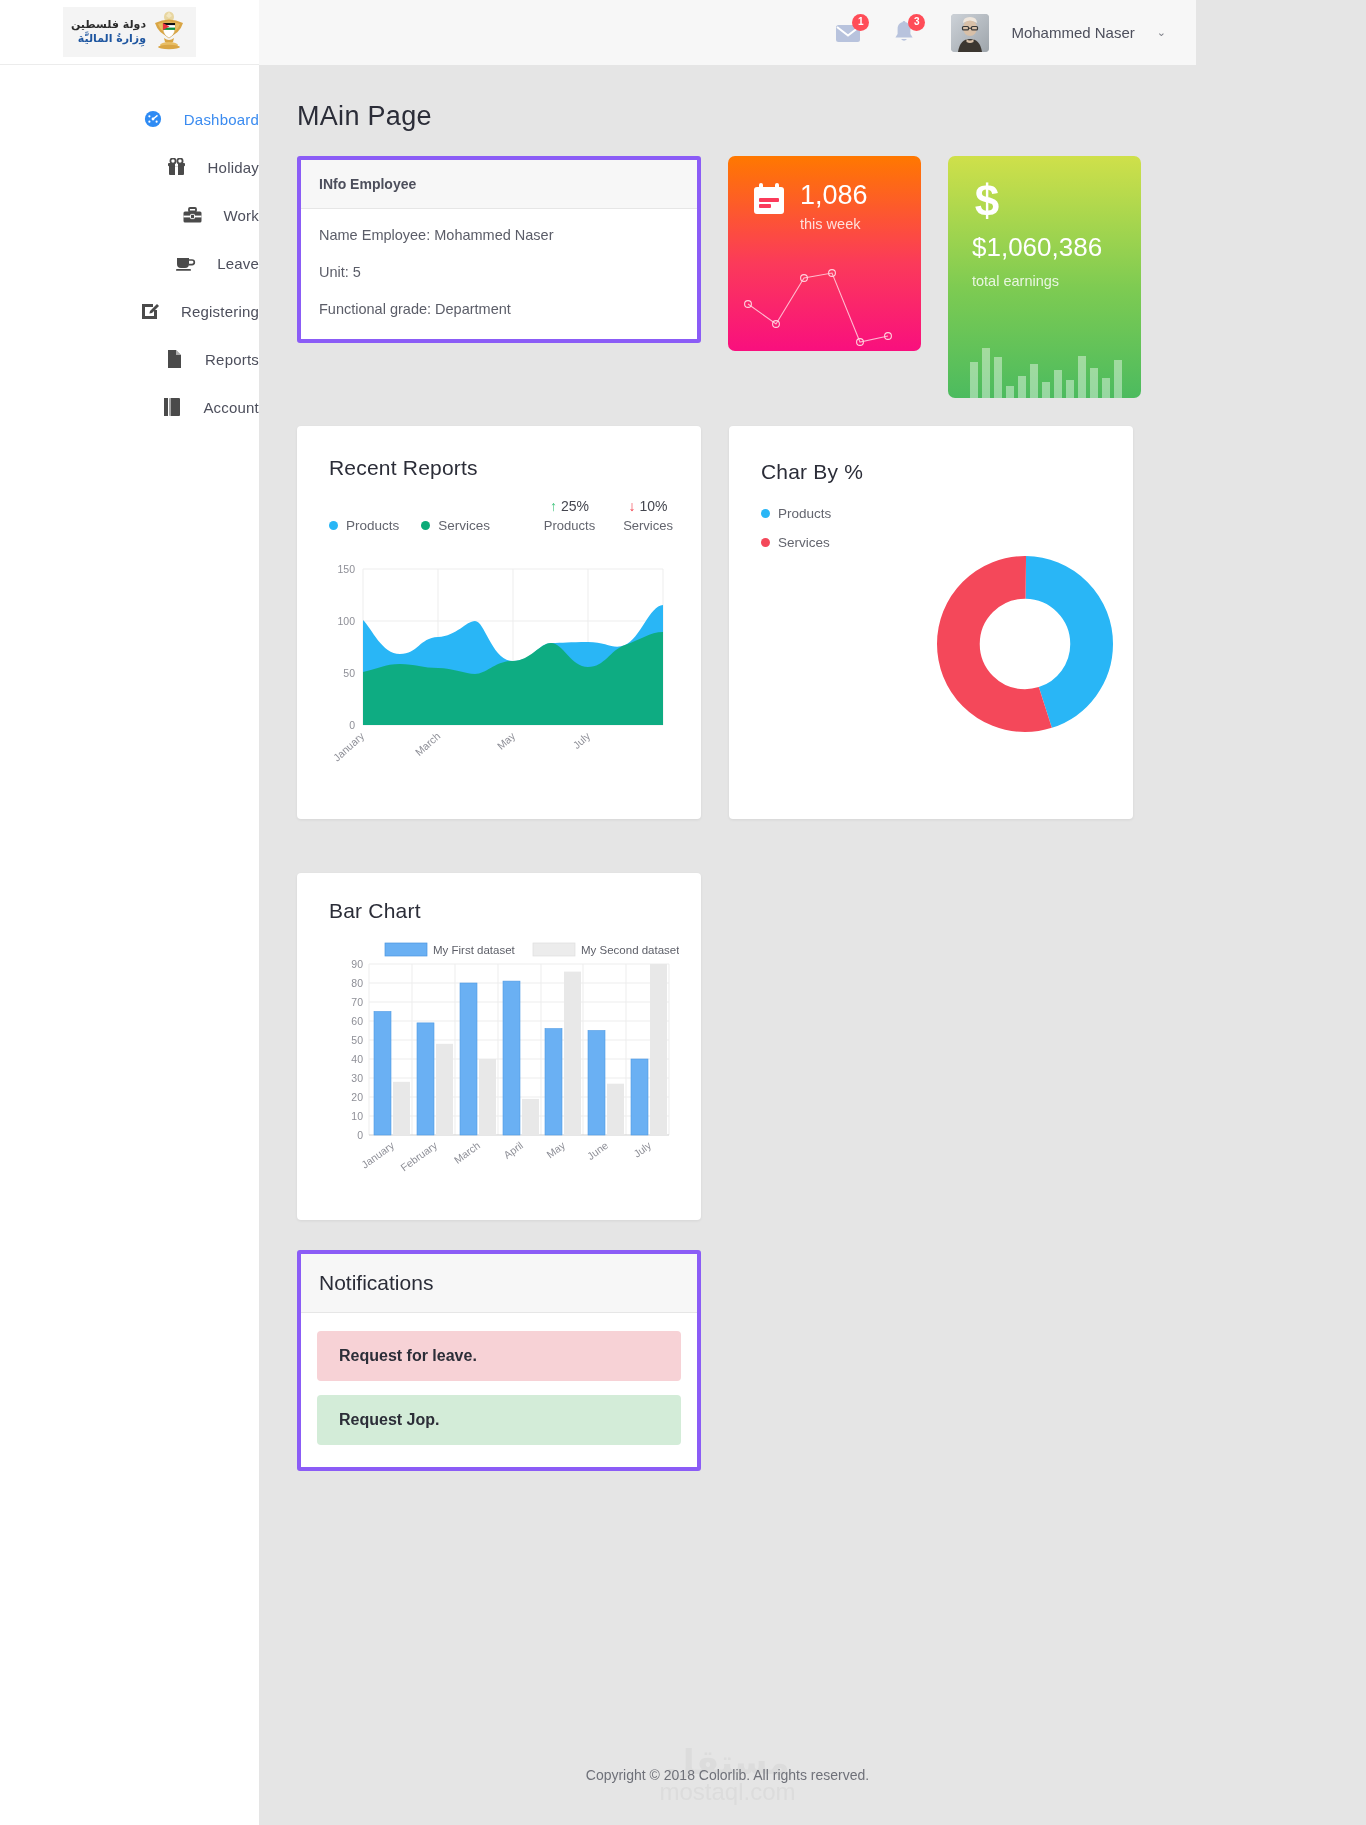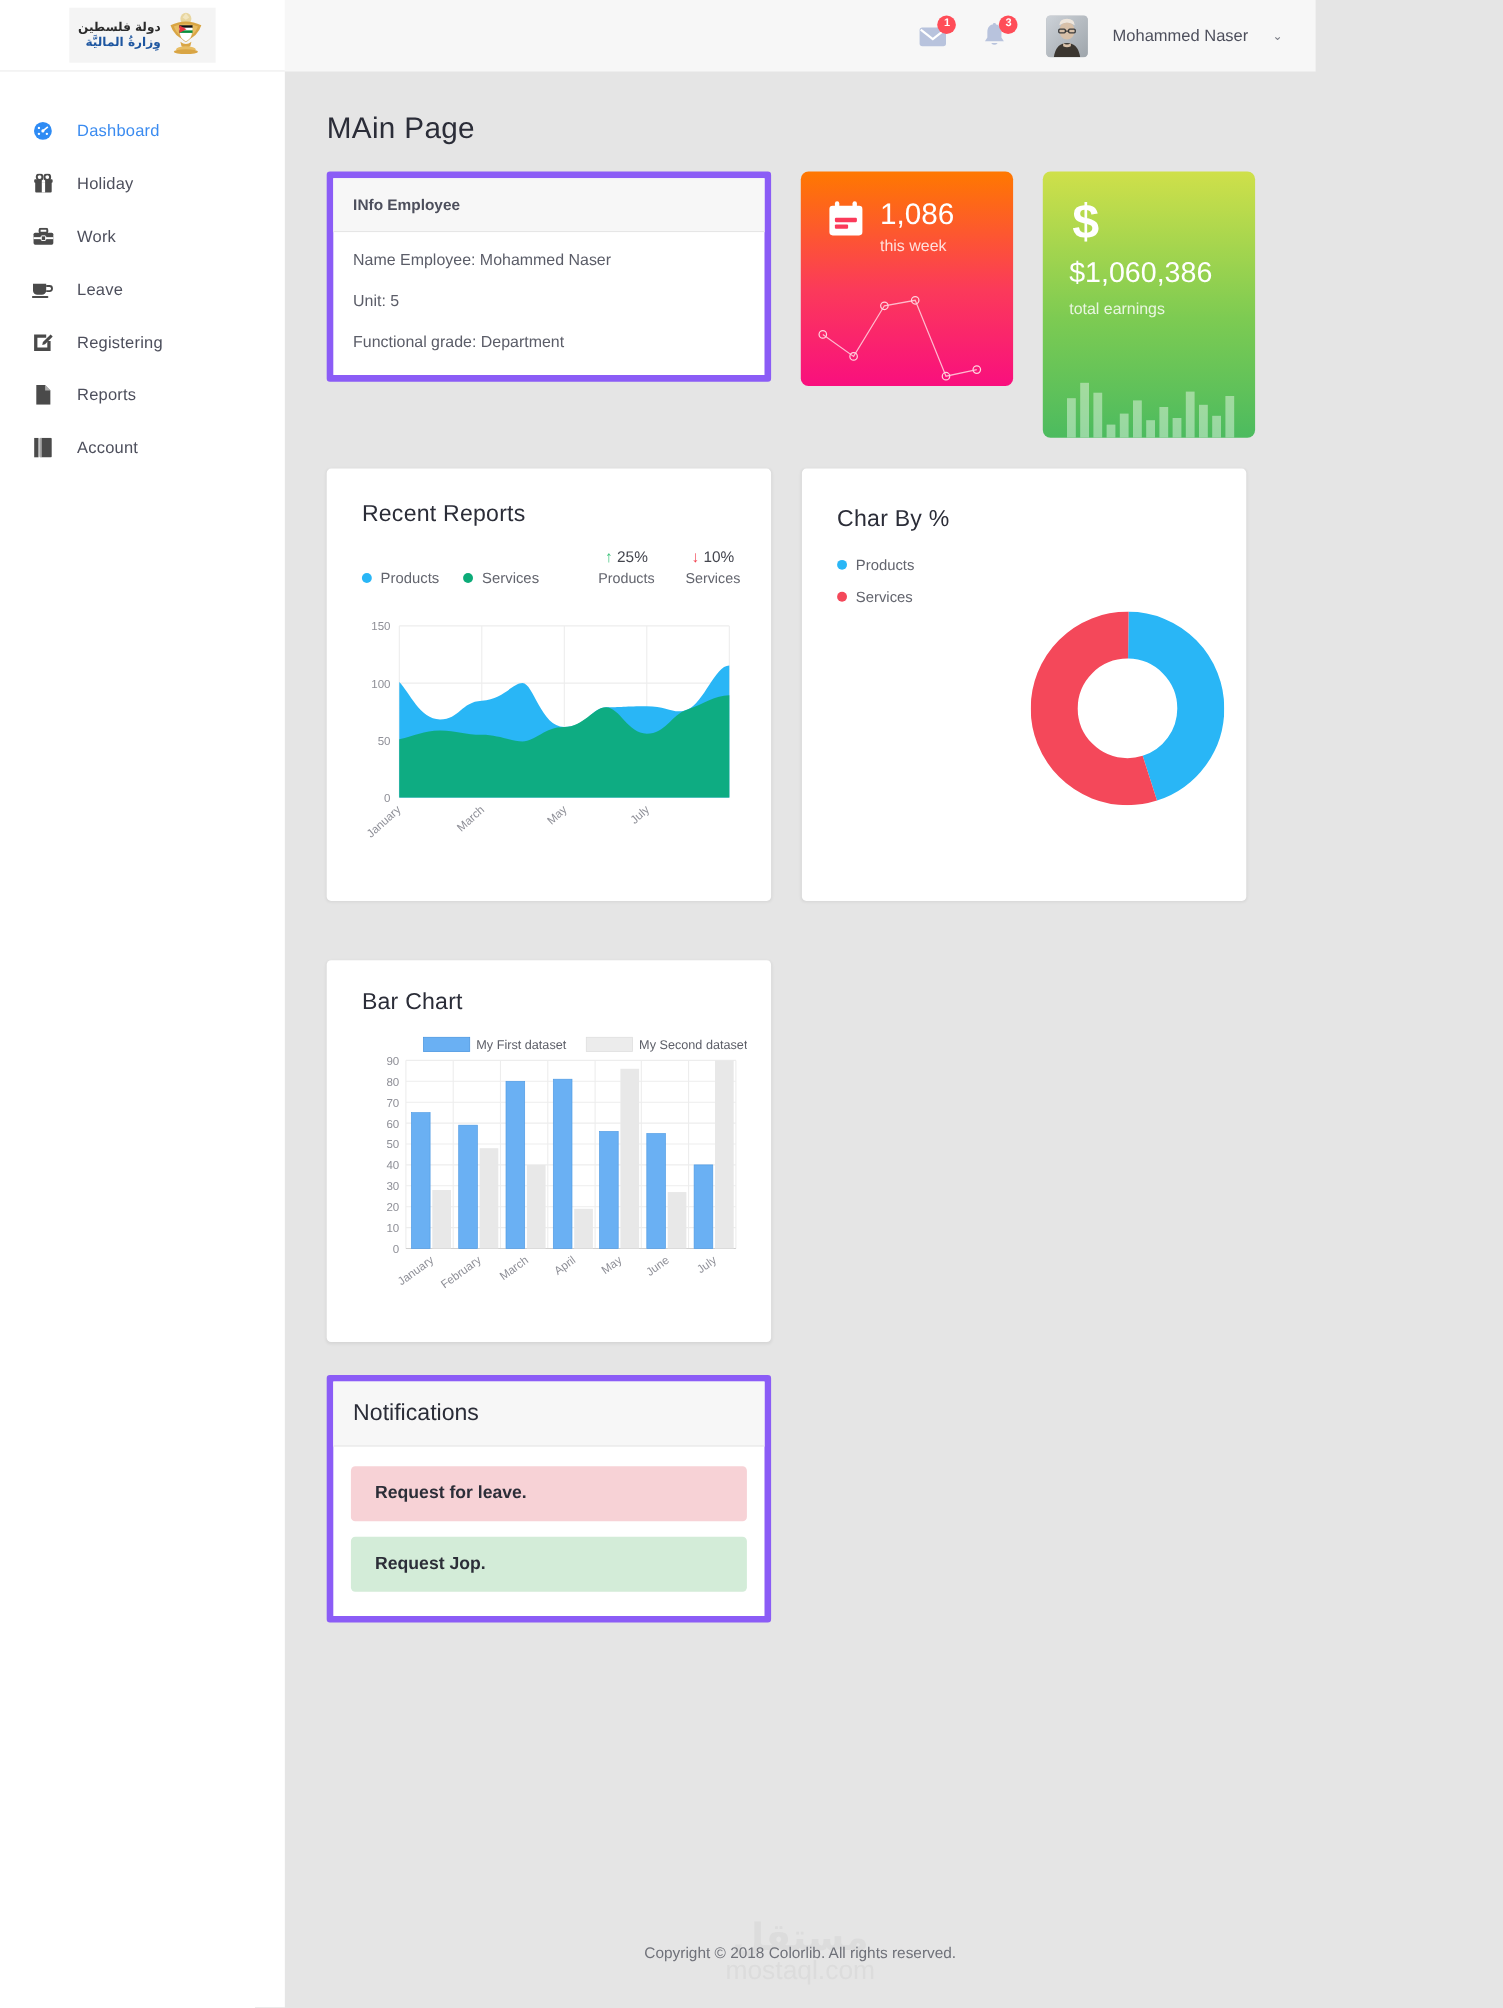--- a/index.html
+++ b/index.html
@@ -57,20 +57,21 @@
 
   .nav { padding-top: 30px; }
   .nav-item {
     display: flex;
     align-items: center;
     height: 48px;
     padding-left: 28px;
     gap: 20px;
     cursor: pointer;
     text-decoration: none;
+    justify-content: flex-end;
   }
   .nav-item .ico {
     width: 22px;
     display: flex;
     align-items: center;
     justify-content: center;
     color: #4a4a4a;
   }
   .nav-item .lbl {
     font-size: 15px;
@@ -131,21 +132,21 @@
     color: #2b2d38;
     font-weight: normal;
     letter-spacing: .3px;
     margin-bottom: 24px;
   }
 
   .row-1 { display: flex; gap: 27px; align-items: flex-start; }
 
   .card {
     background: #fff;
-    border: 6px solid #8b5cf6;
+    border: 4px solid #8b5cf6;
     border-radius: 3px;
   }
   .info-card { width: 404px; }
   .info-head {
     padding: 16px 18px;
     background: #f7f7f7;
     border-bottom: 1px solid #e6e6e6;
     font-size: 14px;
     font-weight: bold;
     color: #4d4f5c;

